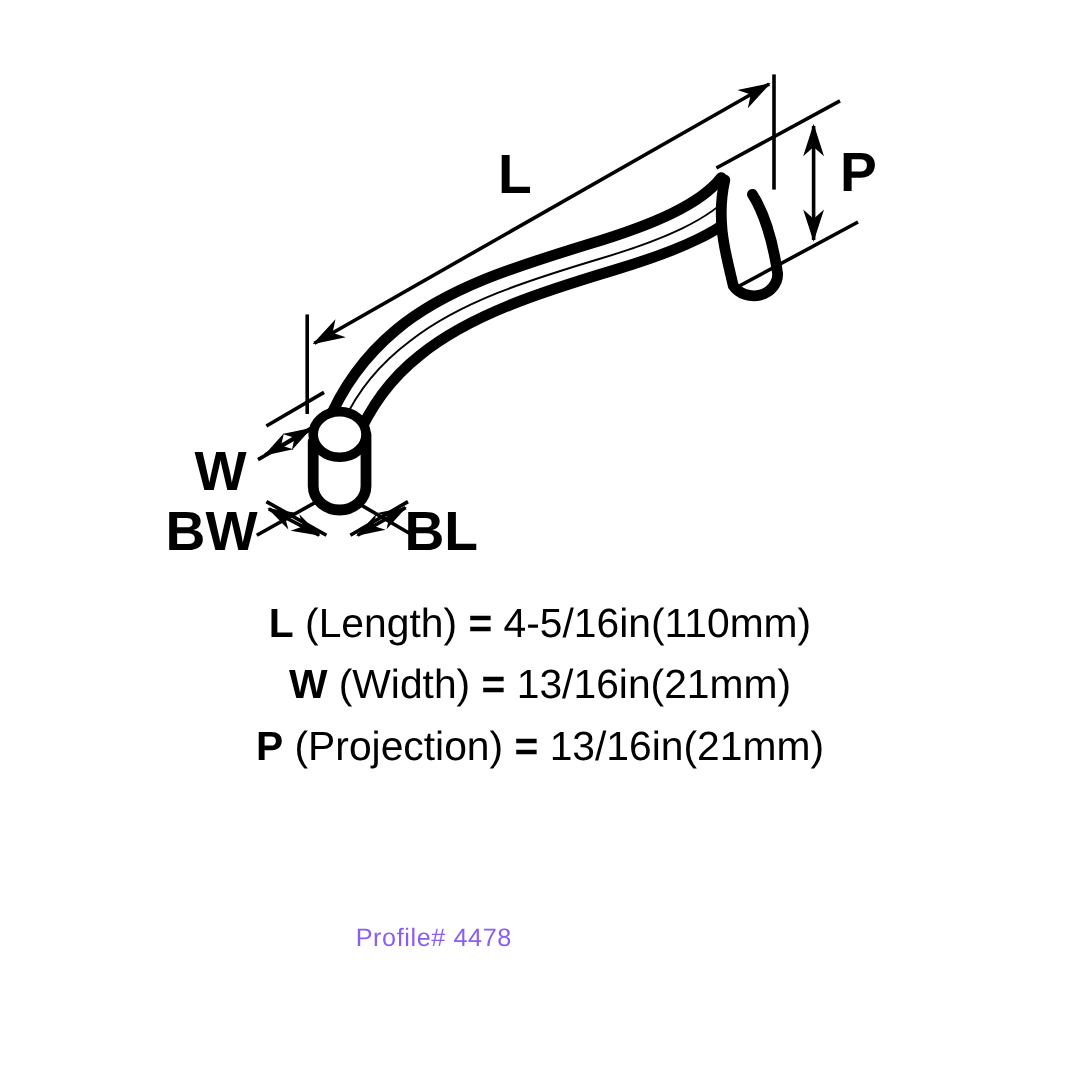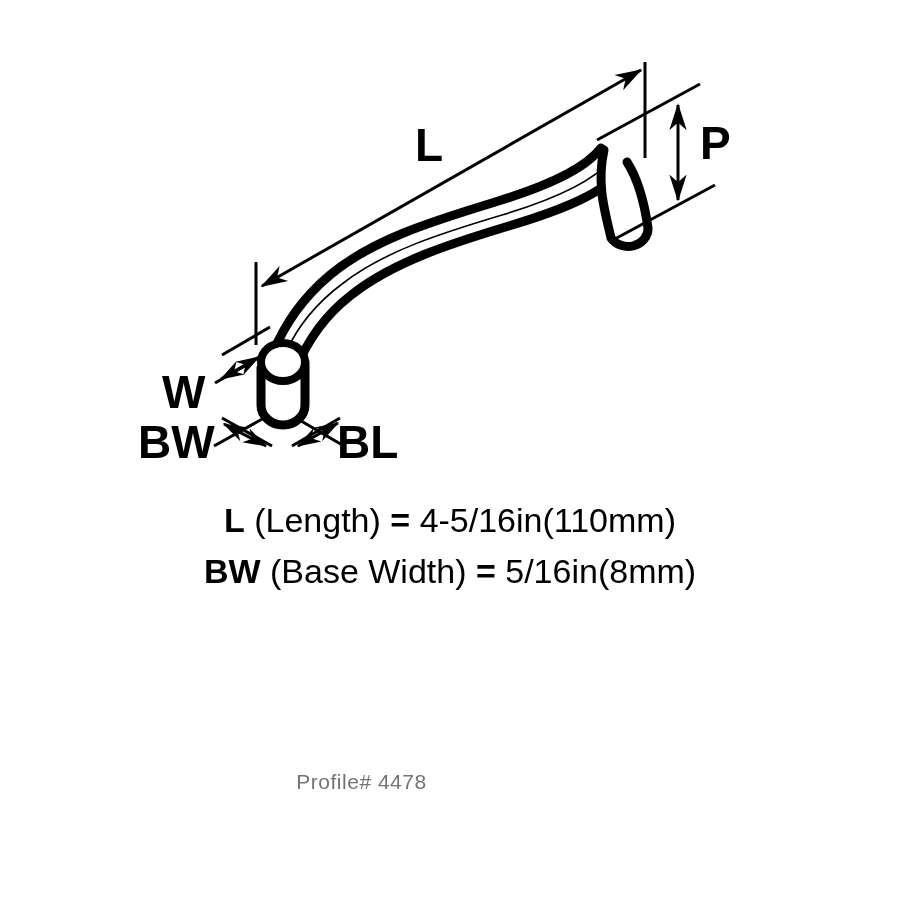--- a/index.html
+++ b/index.html
@@ -66,21 +66,21 @@
   .spec-metric { font-weight: normal; }
 
   
   #profile-footer {
     position: absolute;
     left: 0;
     top: 770px;
     width: 723px;
     text-align: center;
     font-size: 21px;
-    color: #737373;
+    color: #8b5cf6;
     letter-spacing: 0.5px;
   }
 </style>
 </head>
 <body>
 
 <div id="page">
 
   <div id="drawing">
     <svg viewBox="0 0 900 490" xmlns="http://www.w3.org/2000/svg">
@@ -183,27 +183,33 @@
 
   <div id="specs">
 
     <div class="spec-row">
       <span class="spec-code">L</span>
       <span class="spec-name">(Length)</span>
       <span class="spec-eq">=</span>
       <span class="spec-value">4-5/16in</span><span class="spec-metric">(110mm)</span>
     </div>
 
-
-
-
     <div class="spec-row">
-      <span class="spec-code">BW</span>
-      <span class="spec-name">(Base Width)</span>
+      <span class="spec-code">W</span>
+      <span class="spec-name">(Width)</span>
       <span class="spec-eq">=</span>
-      <span class="spec-value">5/16in</span><span class="spec-metric">(8mm)</span>
+      <span class="spec-value">13/16in</span><span class="spec-metric">(21mm)</span>
     </div>
 
+    <div class="spec-row">
+      <span class="spec-code">P</span>
+      <span class="spec-name">(Projection)</span>
+      <span class="spec-eq">=</span>
+      <span class="spec-value">13/16in</span><span class="spec-metric">(21mm)</span>
+    </div>
+
+
+
   </div>
 
   <div id="profile-footer">Profile# 4478</div>
 
 </div>
 
 </body></html>

